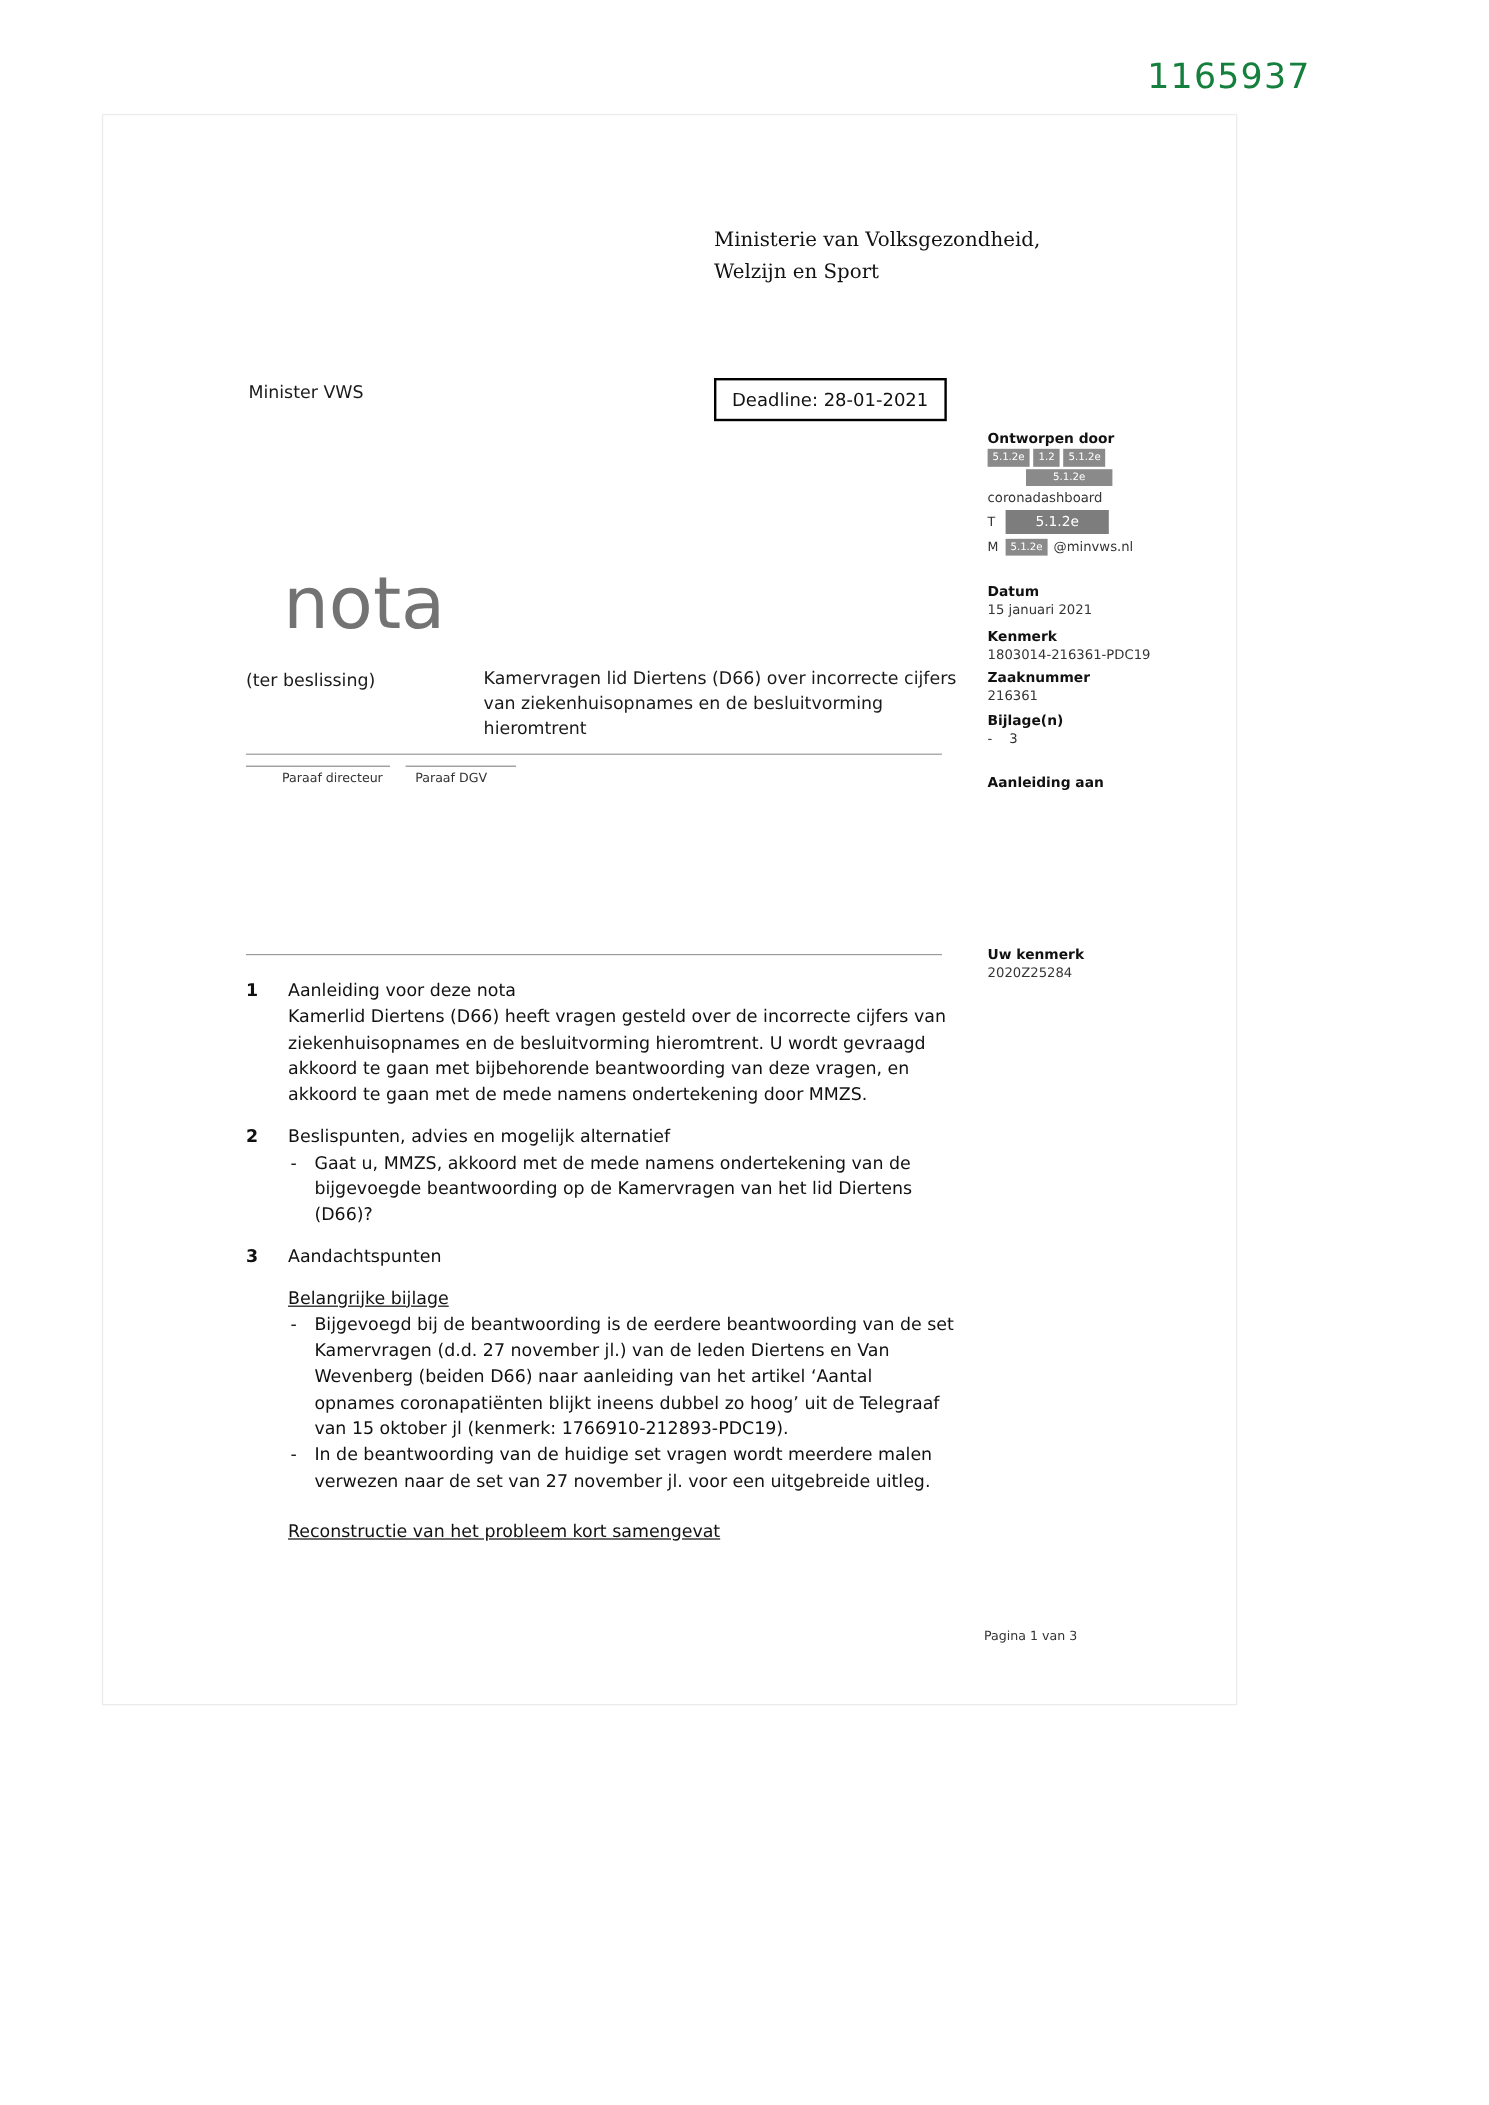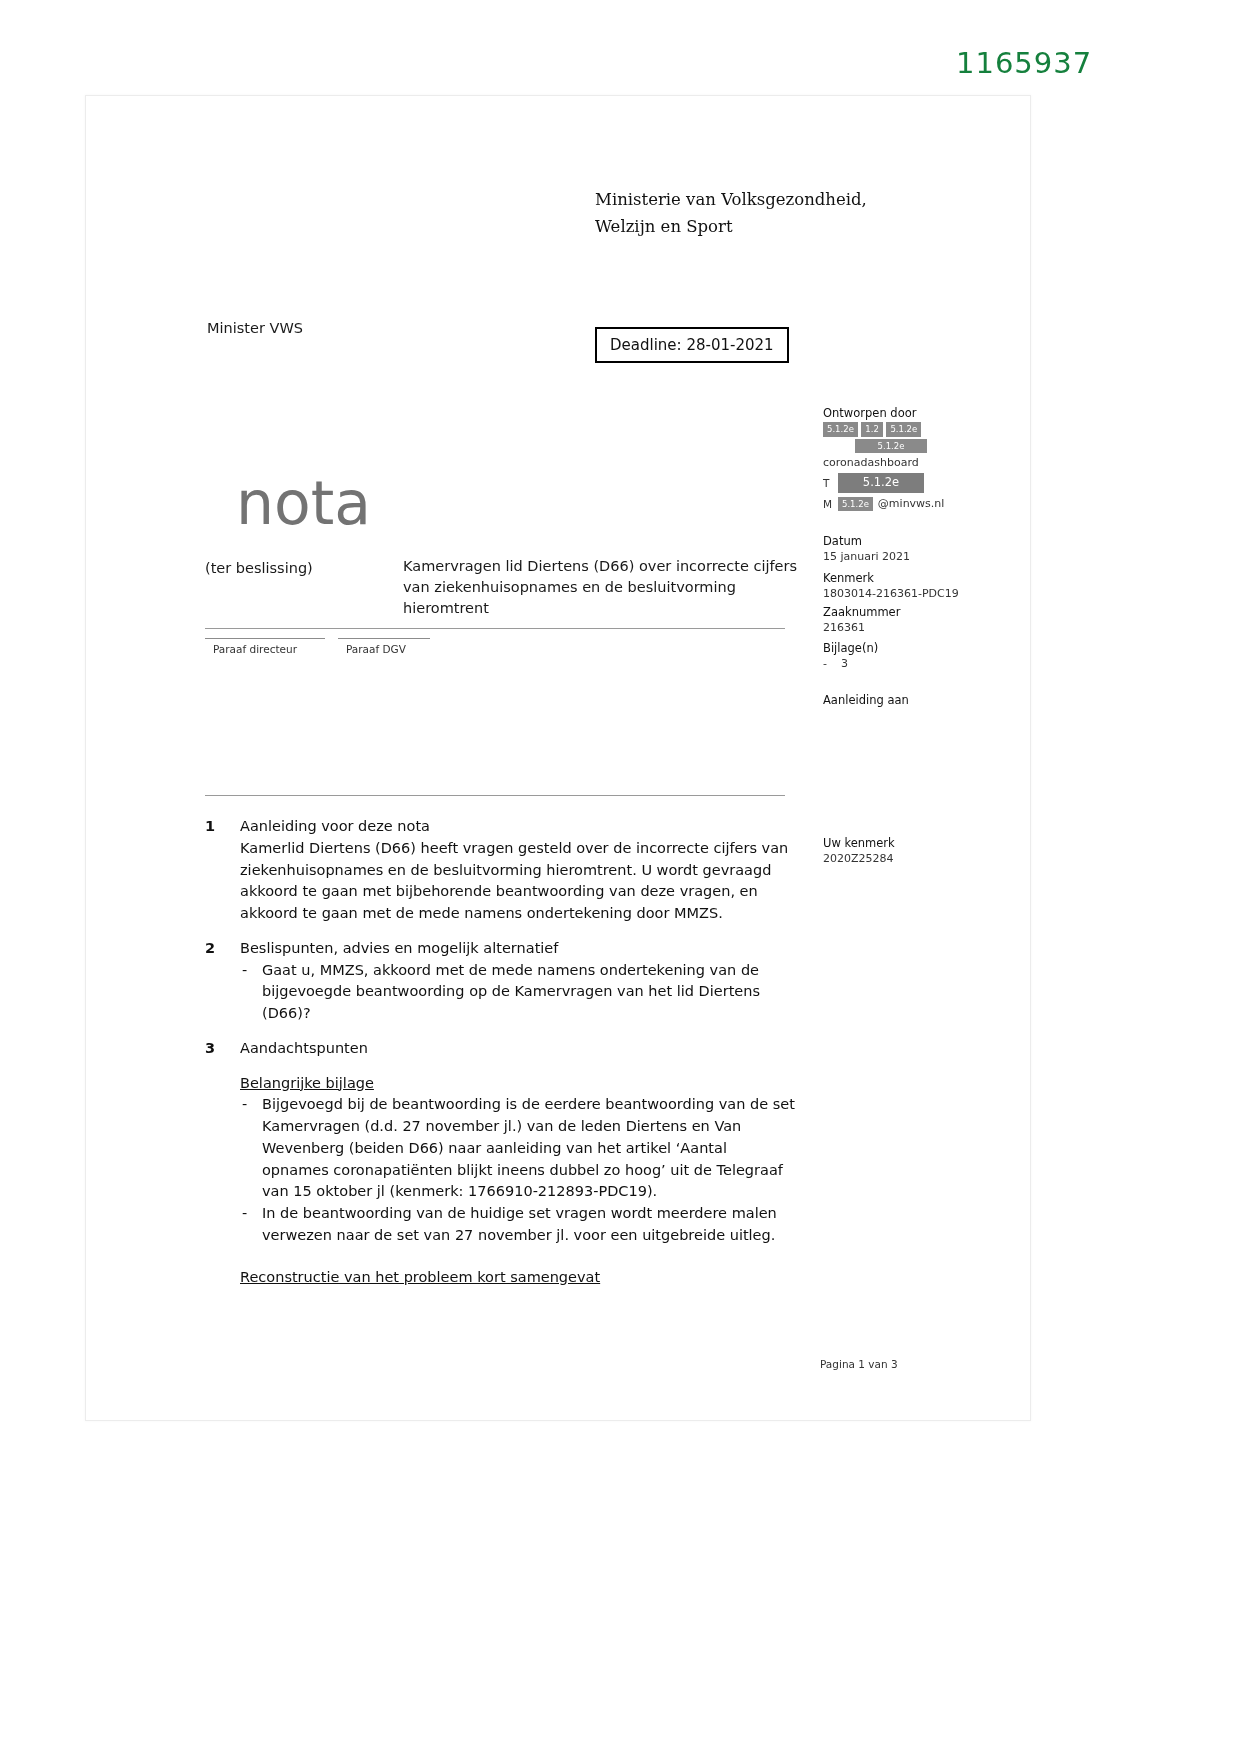--- a/index.html
+++ b/index.html
@@ -10,24 +10,24 @@
                border:1px solid #ececec; box-shadow:0 0 3px rgba(0,0,0,0.04); }
 
   .doc-number { position:absolute; left:956px; top:46px; font-size:29px; letter-spacing:1px; color:#15803d; }
 
   .ministry { position:absolute; left:595px; top:186px; font-family:"DejaVu Serif", serif;
               font-size:16.5px; line-height:1.65; color:#111; }
 
   .addressee { position:absolute; left:207px; top:320px; font-size:14.5px; }
 
   .deadline-box { position:absolute; left:595px; top:315px; border:2px solid #000;
-                  padding:7px 13px; font-size:15px; color:#111;margin-top:12px; }
+                  padding:7px 13px; font-size:15px; color:#111; }
 
   .side-block { position:absolute; left:823px; width:205px; font-size:11px; color:#222; }
-  .s-label { font-weight:normal; font-size:11.5px; color:#111; margin-bottom:2px;margin-top:48px; }
+  .s-label { font-weight:bold; font-size:11.5px; color:#111; margin-bottom:2px; }
   .s-value { font-size:11px; color:#333; }
   .pre { white-space:pre; }
 
   .redact { display:inline-block; background:#8a8a8a; color:#fff; font-size:8.5px;
             line-height:1; padding:3px 4px; vertical-align:middle; }
   .redact-row { margin-bottom:2px; }
   .redact-row.indent { padding-left:32px; }
   .redact.wide { min-width:72px; text-align:center; }
   .redact.tblock { min-width:86px; text-align:center; font-size:11.5px; padding:4px 0; background:#7d7d7d; }
   .dept { margin:3px 0 4px 0; }
@@ -38,21 +38,21 @@
 
   .classification { position:absolute; left:205px; top:560px; font-size:14.5px; }
   .subject { position:absolute; left:403px; top:556px; width:402px; font-size:14.5px; line-height:1.45; }
 
   .rule { position:absolute; border-top:1px solid #9a9a9a; }
   .rule-1 { left:205px; top:628px; width:580px; }
   .rule-2 { left:205px; top:795px; width:580px; }
 
   .paraaf-row { position:absolute; left:205px; top:638px; display:flex; gap:13px; }
   .paraaf { border-top:1px solid #8c8c8c; padding:4px 6px 0 8px; font-size:10.5px; color:#333; }
-  .paraaf.directeur { width:120px; }
+  .paraaf.directeur { width:120px;text-align:right; }
   .paraaf.dgv { width:92px; }
 
   .content { position:absolute; left:205px; top:816px; width:592px; font-size:14.5px; line-height:1.5; color:#111; }
   .section { display:flex; margin-bottom:13px; }
   .sec-num { width:35px; flex-shrink:0; font-weight:bold; }
   .sec-body { flex:1; }
   .sec-heading { font-weight:normal; }
   .bullet { display:flex; }
   .bullet::before { content:"-"; width:20px; flex-shrink:0; padding-left:2px; }
   .underlined { text-decoration:underline; }

